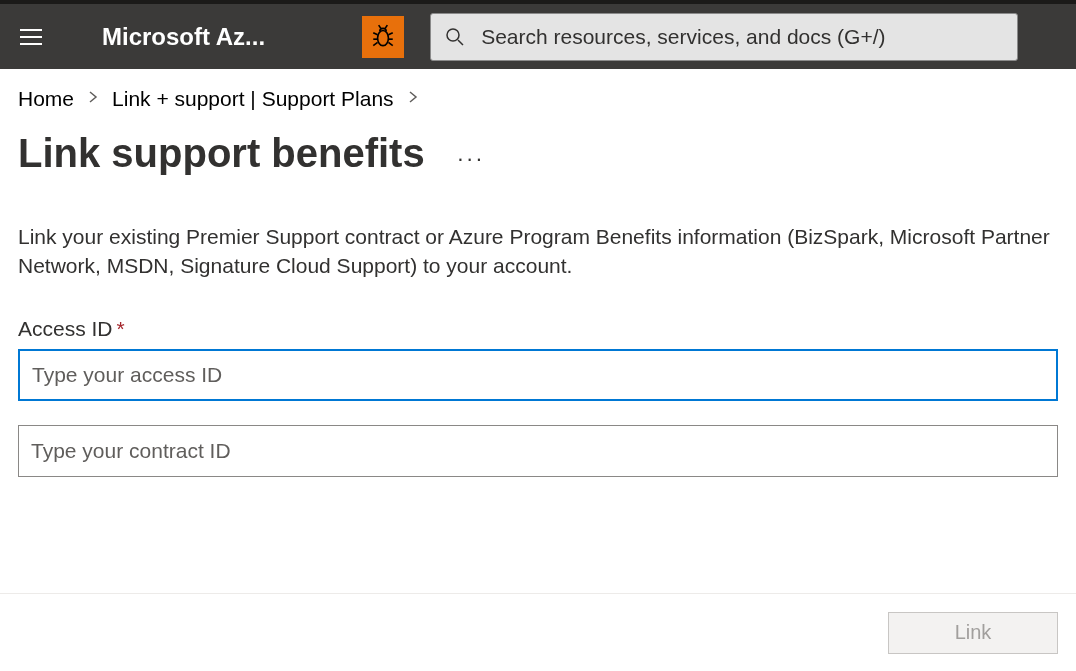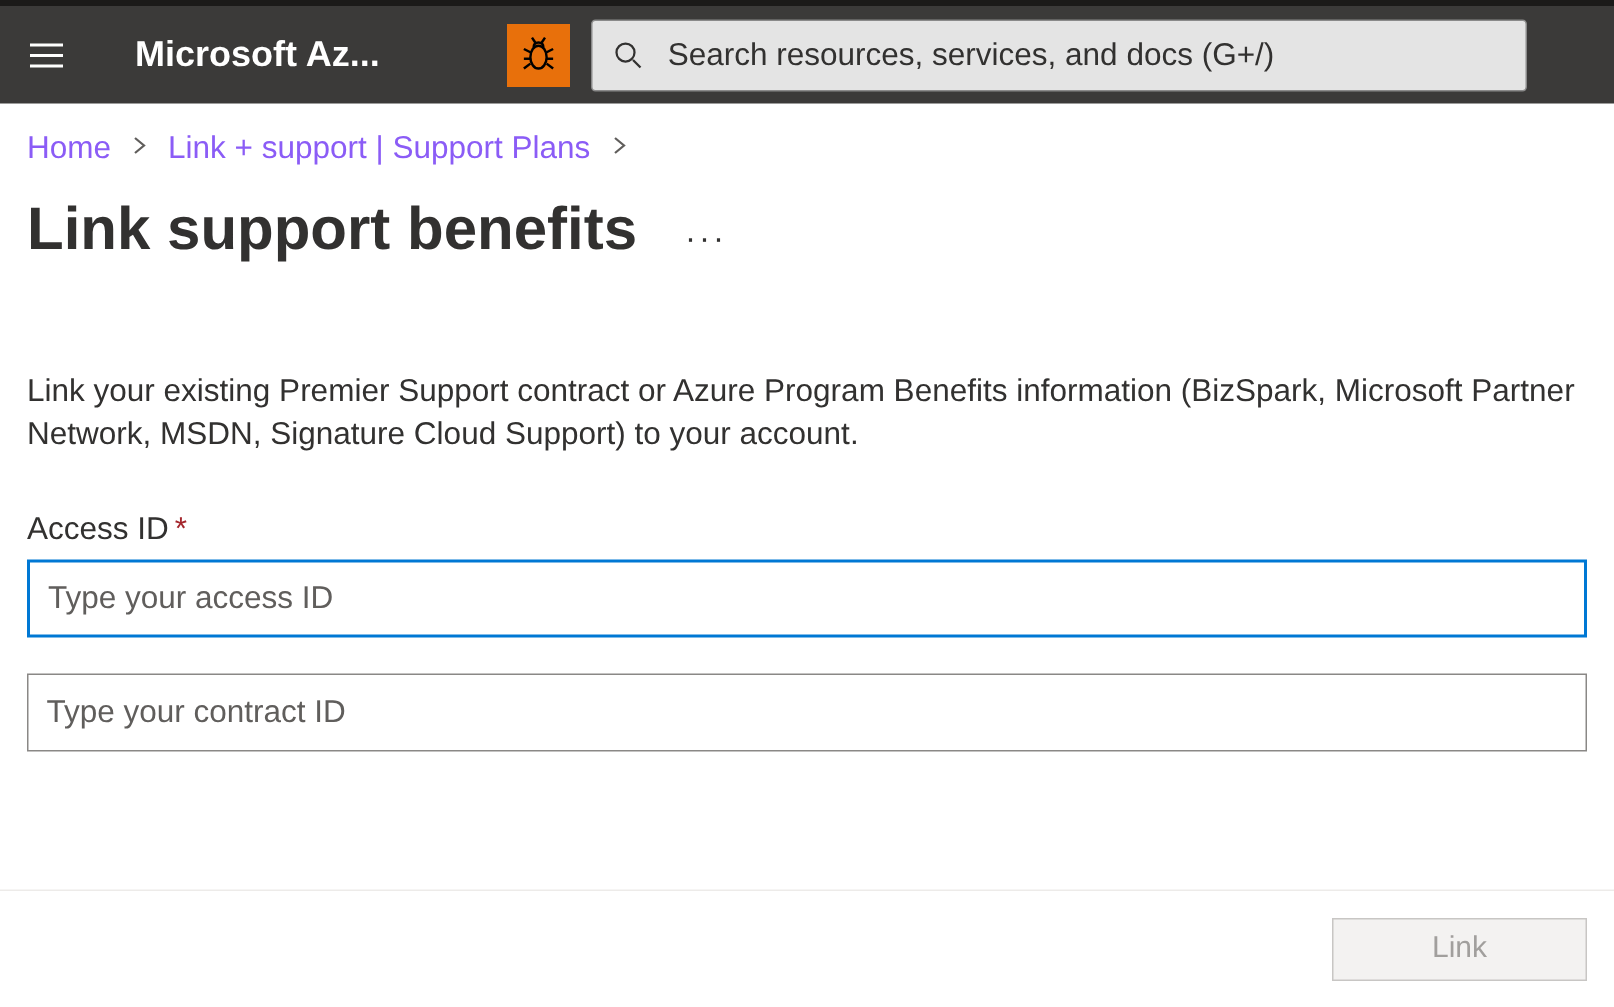--- a/index.html
+++ b/index.html
@@ -17,21 +17,21 @@
     .top-dark-bar {
       height: 4px;
       background: #1b1a19;
     }
     .header {
       height: 65px;
       background: #3b3a39;
       display: flex;
       align-items: center;
       padding: 0 10px;
-      gap: 0;
+      gap: 12px;
     }
     .menu-button {
       width: 42px;
       height: 42px;
       display: flex;
       align-items: center;
       justify-content: center;
       cursor: pointer;
     }
     .menu-button svg {
@@ -95,33 +95,33 @@
       padding: 18px 18px 0 18px;
     }
     .breadcrumb {
       display: flex;
       align-items: center;
       gap: 14px;
       font-size: 21px;
       margin-bottom: 20px;
     }
     .breadcrumb a {
-      color: #8b5cf6;
+      color: #000000;
       text-decoration: none;
       cursor: pointer;
     }
     .breadcrumb-chevron {
       color: #605e5c;
       font-size: 16px;
     }
     .page-title-row {
       display: flex;
       align-items: center;
       gap: 32px;
-      margin-bottom: 70px;
+      margin-bottom: 46px;
     }
     .page-title {
       font-size: 40px;
       font-weight: 600;
       color: #323130;
     }
     .more-button {
       font-size: 22px;
       color: #323130;
       cursor: pointer;

